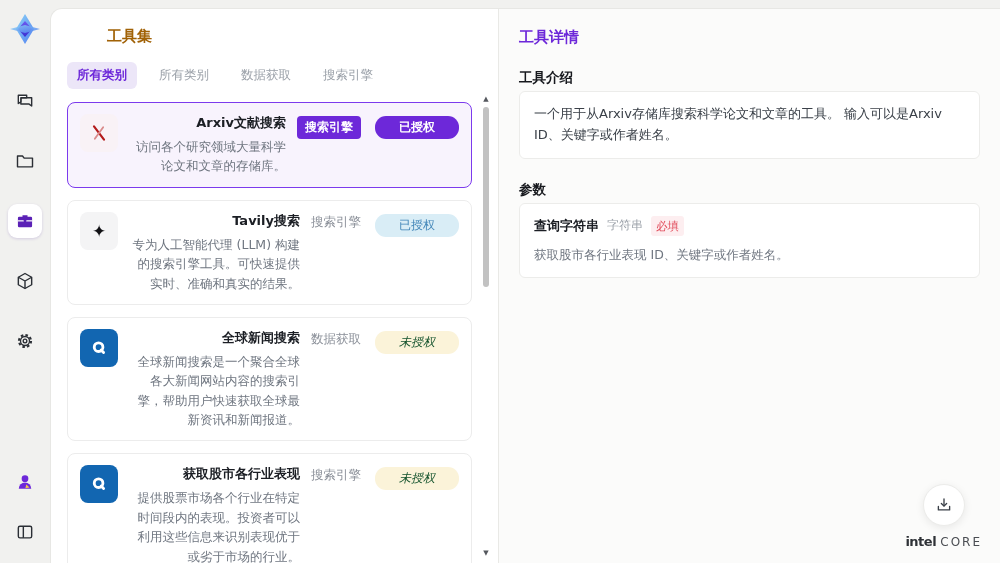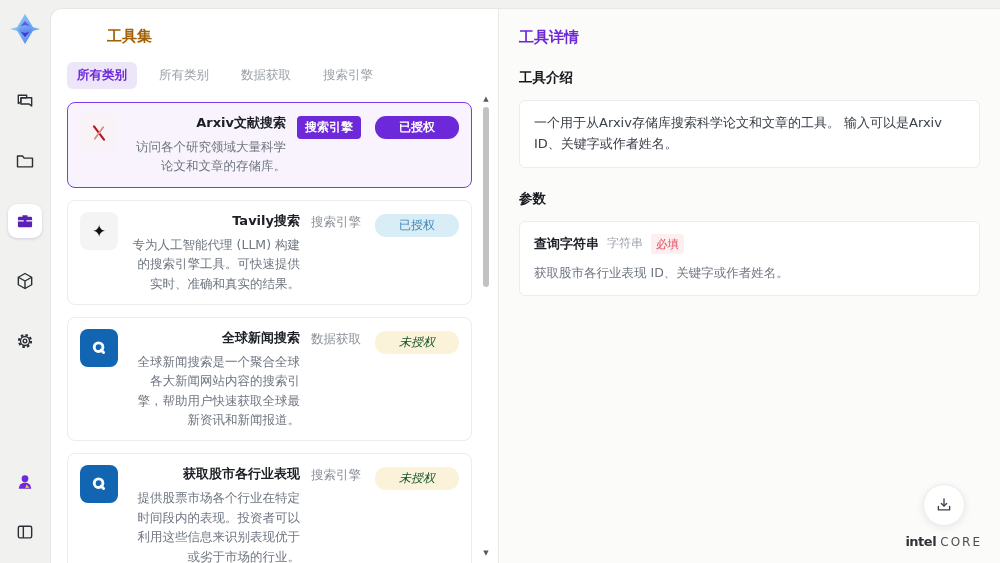--- a/index.html
+++ b/index.html
@@ -50,21 +50,21 @@
   
   .vscroll { position:absolute; right:7px; top:86px; bottom:6px; width:10px; display:flex; flex-direction:column; align-items:center; }
   .scroll-arrow { font-size:7px; color:#55585e; line-height:8px; }
   .scroll-track { flex:1; width:6px; position:relative; }
   .scroll-thumb { position:absolute; top:4px; left:0; width:6px; height:180px; background:#c2c2c2; border-radius:3px; }
 
   
   .details-panel { flex:1; background:#fbfbfa; border-left:1px solid #e9e9e6; padding:19px 20px; position:relative; }
   .details-title { font-size:15px; font-weight:bold; color:#6d28d9; }
   .section-heading { font-size:13.5px; font-weight:bold; color:#16181d; margin-top:22px; }
-  .info-box { margin-top:13px; background:#ffffff; border:1px solid #ececea; border-radius:6px; padding:12px 14px; font-size:13px; color:#3a4048; line-height:1.6; }
+  .info-box { margin-top:4px; background:#ffffff; border:1px solid #ececea; border-radius:6px; padding:12px 14px; font-size:13px; color:#3a4048; line-height:1.6; }
   .param-head { display:flex; align-items:center; gap:8px;text-align:right; }
   .param-name { font-size:13px; font-weight:bold; color:#1b1e24; }
   .param-type { font-size:12px; color:#9aa0a8; }
   .param-required { font-size:11.5px; color:#e14b5a; background:#fdeef0; padding:1px 5px; border-radius:3px; }
   .param-desc { margin-top:9px; font-size:12.5px; color:#6f7680; }
 
   
   .corner { position:absolute; right:18px; bottom:14px; display:flex; flex-direction:column; align-items:center; gap:8px; }
   .dl-btn { width:42px; height:42px; border-radius:50%; background:#ffffff; border:1px solid #ececea; box-shadow:0 2px 8px rgba(0,0,0,.08); display:flex; align-items:center; justify-content:center; cursor:pointer; }
   .intel { font-size:13px; color:#2f3237; white-space:nowrap; }

